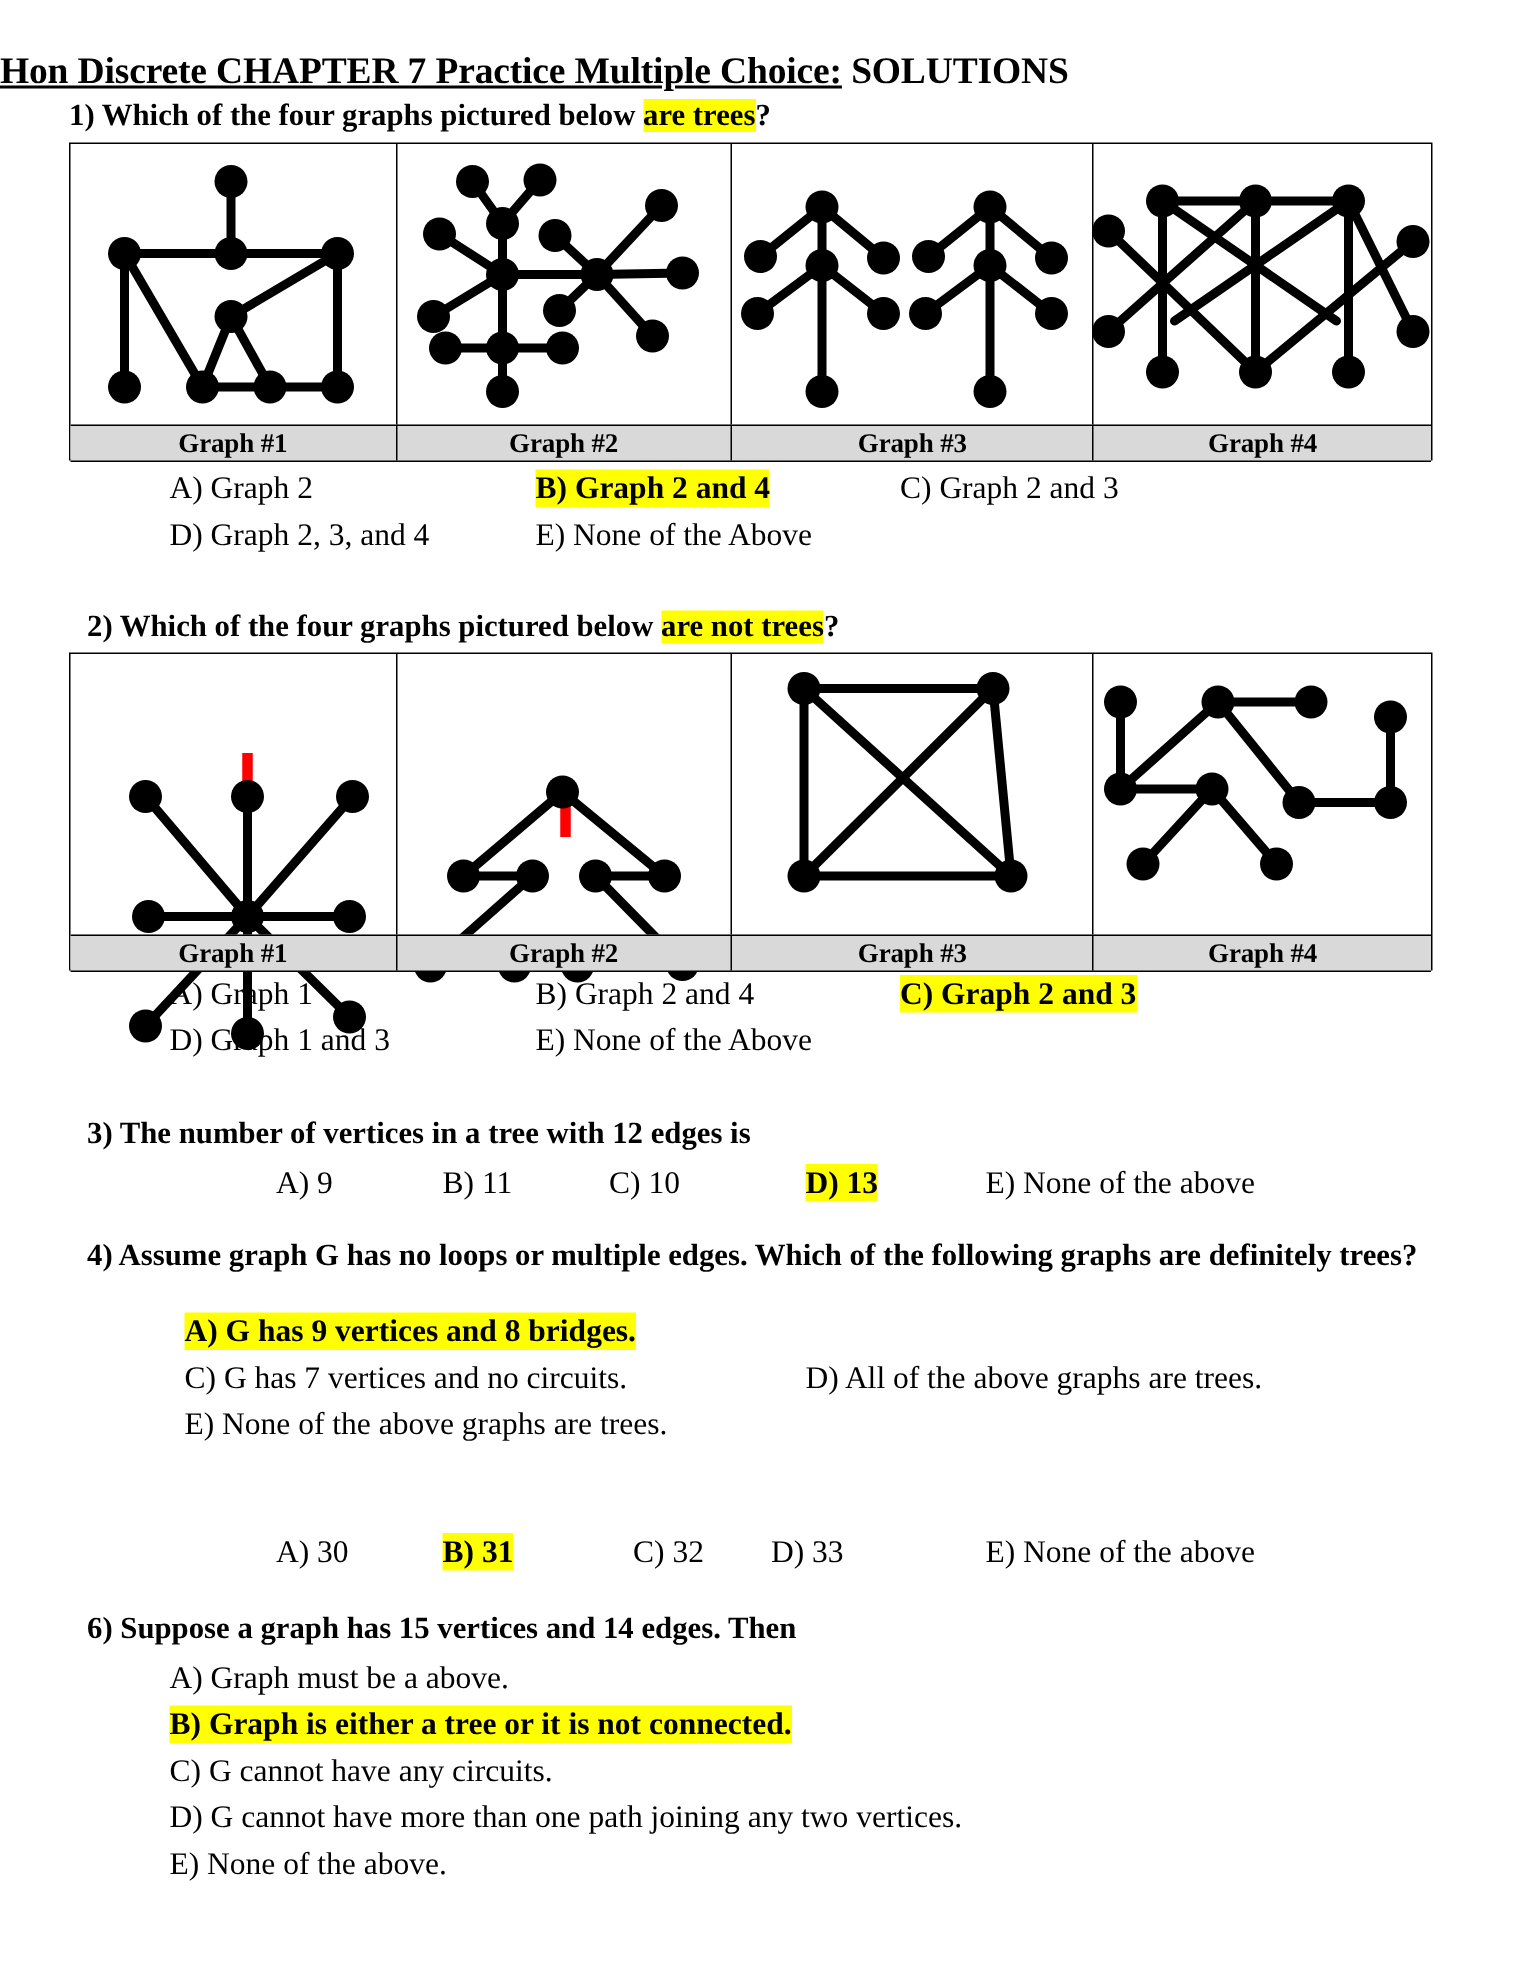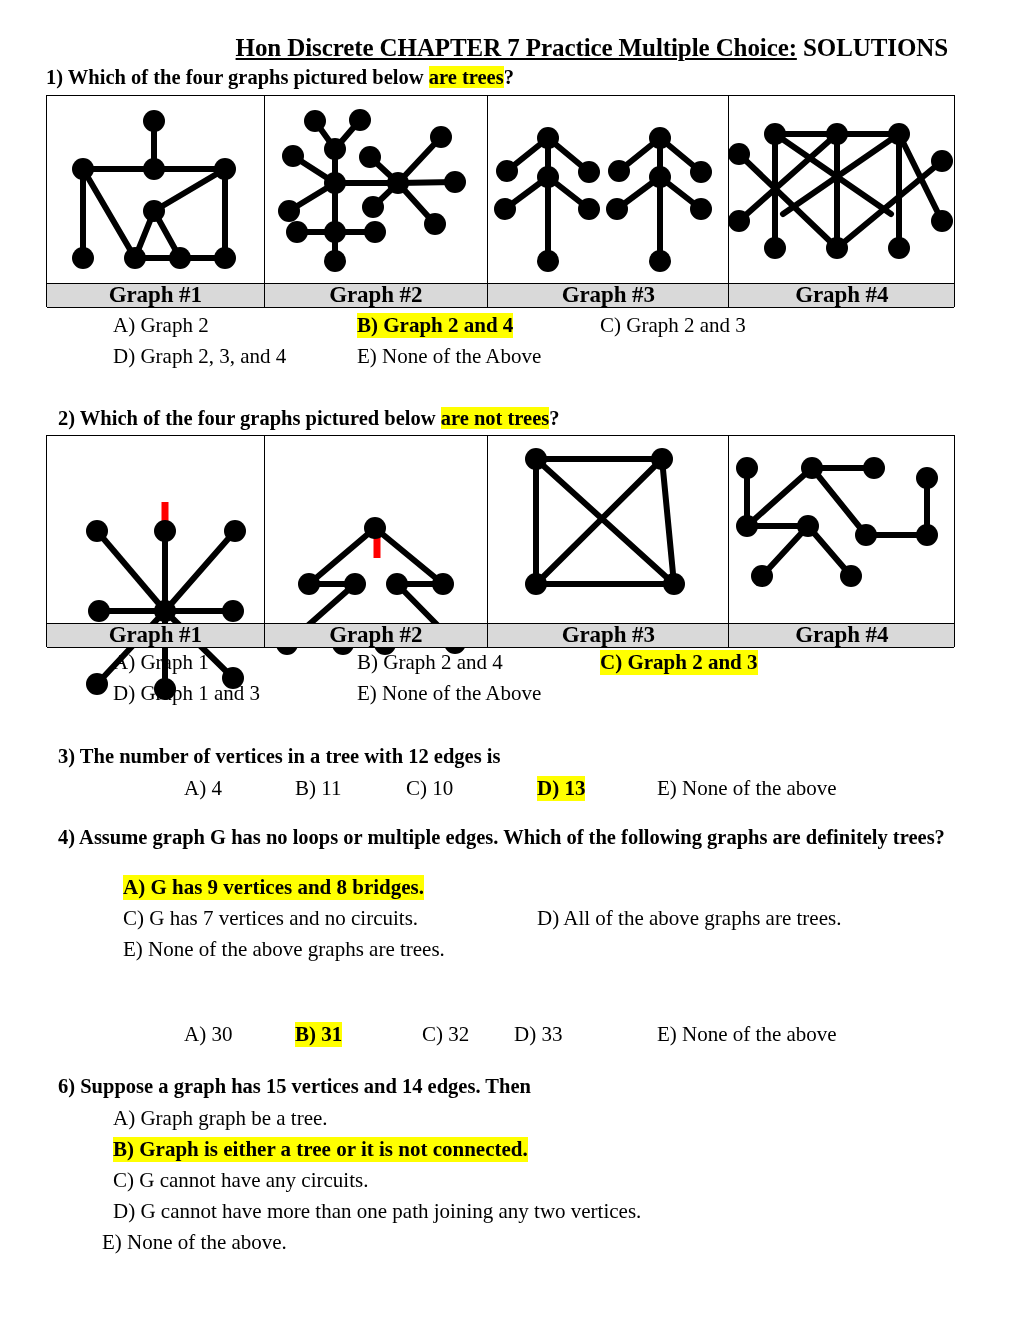--- a/index.html
+++ b/index.html
@@ -20,21 +20,21 @@
     left: 0; top: 0;
     width: 1020px;
     height: 1320px;
   }
 
   
   .doc-title {
     position: absolute;
     left: 0; top: 34px;
     width: 948px;
-    text-align: right;
+    text-align: left;
     font-size: 25px;
     font-weight: bold;
     letter-spacing: -0.1px;
     white-space: nowrap;
   }
   .doc-title .u { text-decoration: underline; }
 
   
   .qstem {
     position: absolute;
@@ -75,21 +75,21 @@
     height: 25px;
     display: flex;
     background: #d9d9d9;
     border-top: 1.6px solid #000;
     border-bottom: 1.6px solid #000;
     box-sizing: border-box;
   }
   .labelcell {
     box-sizing: border-box;
     border-right: 1.6px solid #000;
-    font-size: 23px;
+    font-size: 18px;
     font-weight: bold;
     text-align: center;
     line-height: 22px;
     letter-spacing: -0.1px;
   }
   .labelcell:last-child { border-right: none; }
 
   .gsvg {
     position: absolute;
     left: 0; top: 0;
@@ -375,38 +375,38 @@
     </div>
   </div>
 
   <div class="opt" style="left:113px; top:650px;">A) Graph 1</div>
   <div class="opt" style="left:357px; top:650px;">B) Graph 2 and 4</div>
   <div class="opt bold hl" style="left:600px; top:650px;">C) Graph 2 and 3</div>
   <div class="opt" style="left:113px; top:681px;">D) Graph 1 and 3</div>
   <div class="opt" style="left:357px; top:681px;">E) None of the Above</div>
 
   <div class="qstem" style="left:58px; top:745px;">3) The number of vertices in a tree with 12 edges is</div>
-  <div class="opt" style="left:184px; top:776px;">A) 4</div>
+  <div class="opt" style="left:184px; top:776px;">A) 9</div>
   <div class="opt" style="left:295px; top:776px;">B) 11</div>
   <div class="opt" style="left:406px; top:776px;">C) 10</div>
   <div class="opt bold hl" style="left:537px; top:776px;">D) 13</div>
   <div class="opt" style="left:657px; top:776px;">E) None of the above</div>
 
   <div class="qstem wrap" style="left:58px; top:824px; width:890px;">4)   Assume graph G has no loops or multiple edges. Which of the following graphs are definitely trees?</div>
   <div class="opt bold hl" style="left:123px; top:875px;">A) G has 9 vertices and 8 bridges.</div>
   <div class="opt" style="left:123px; top:906px;">C) G has 7 vertices and no circuits.</div>
   <div class="opt" style="left:537px; top:906px;">D) All of the above graphs are trees.</div>
   <div class="opt" style="left:123px; top:937px;">E) None of the above graphs are trees.</div>
 
   <div class="opt" style="left:184px; top:1022px;">A) 30</div>
   <div class="opt bold hl" style="left:295px; top:1022px;">B) 31</div>
   <div class="opt" style="left:406px; top:1022px;margin-left:16px;">C) 32</div>
   <div class="opt" style="left:514px; top:1022px;">D) 33</div>
   <div class="opt" style="left:657px; top:1022px;">E) None of the above</div>
 
   <div class="qstem" style="left:58px; top:1075px;">6) Suppose a graph has 15 vertices and 14 edges. Then</div>
-  <div class="opt" style="left:113px; top:1106px;">A) Graph graph be a tree.</div>
+  <div class="opt" style="left:113px; top:1106px;">A) Graph must be a above.</div>
   <div class="opt bold hl" style="left:113px; top:1137px;">B) Graph is either a tree or it is not connected.</div>
   <div class="opt" style="left:113px; top:1168px;">C) G cannot have any circuits.</div>
   <div class="opt" style="left:113px; top:1199px;text-align:center;">D) G cannot have more than one path joining any two vertices.</div>
-  <div class="opt" style="left:102px; top:1230px;">E) None of the above.</div>
+  <div class="opt" style="left:113px; top:1230px;">E) None of the above.</div>
 
 </div>
 
 </body></html>

